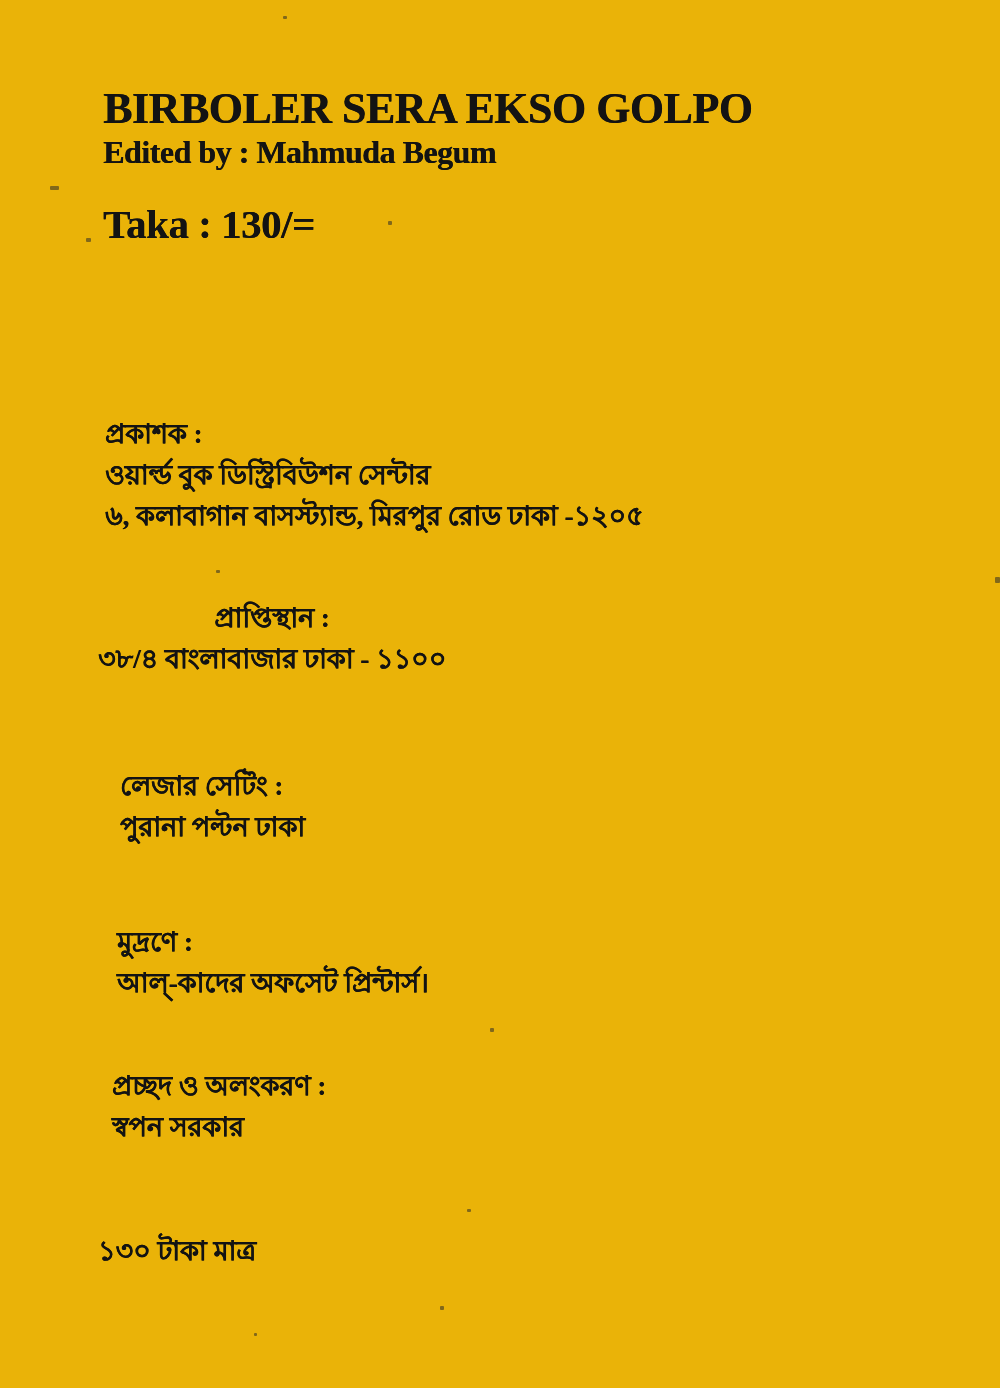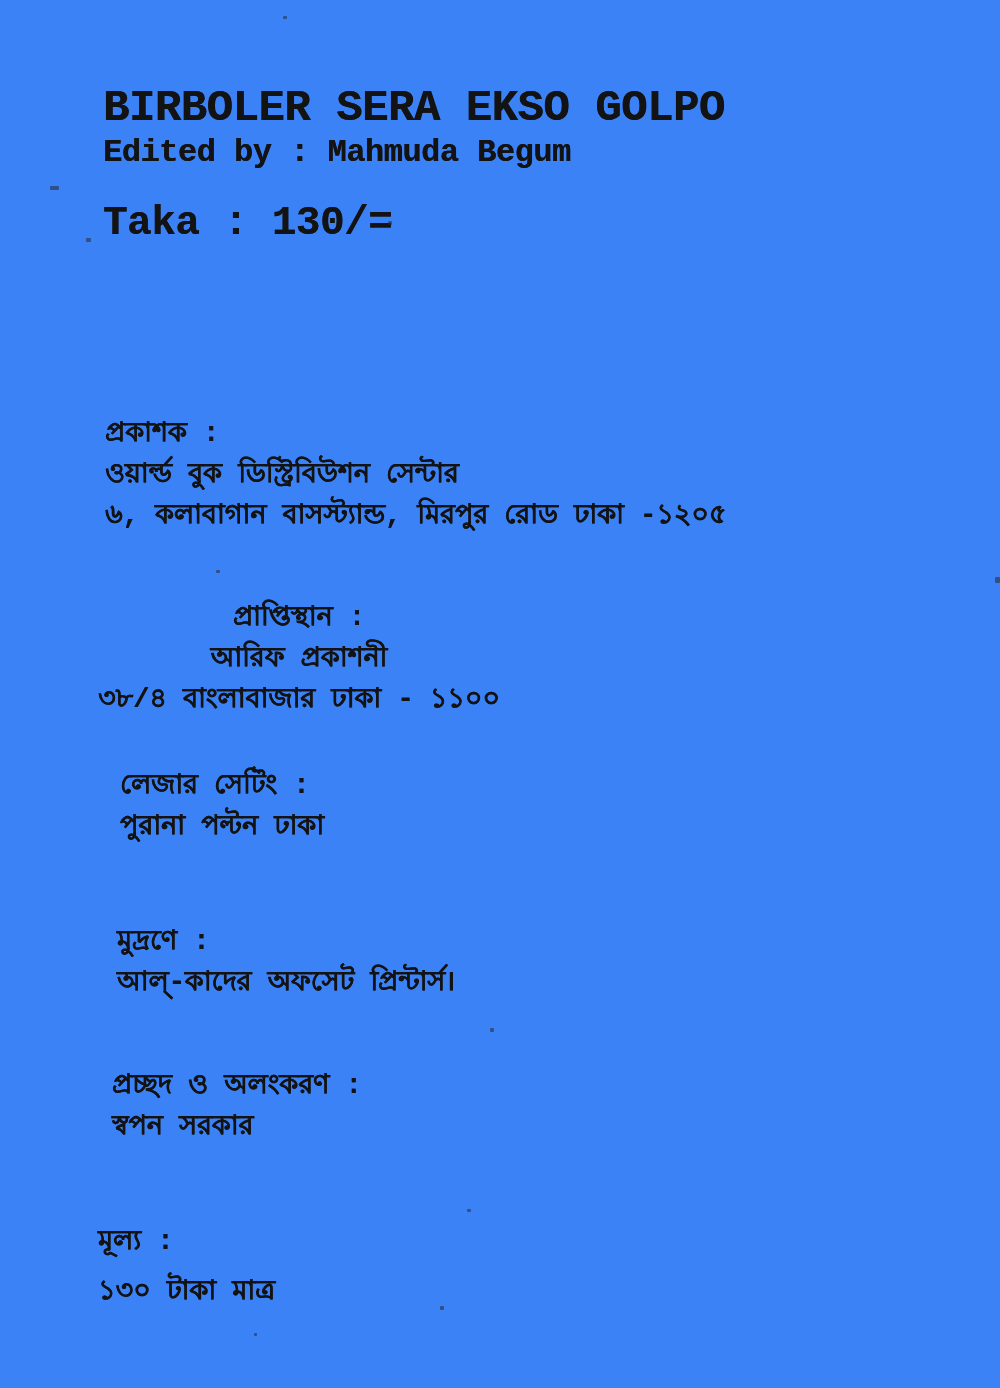--- a/index.html
+++ b/index.html
@@ -5,23 +5,23 @@
   html, body {
     margin: 0;
     padding: 0;
     background: #e8e8e8;
   }
   .page {
     position: relative;
     width: 1000px;
     height: 1388px;
     margin: 0 auto;
-    background: #3b82f6;
+    background: #eab308;
     overflow: hidden;
-    font-family: Liberation Mono, monospace;
+    font-family: Liberation Serif, serif;
     color: #131313;
   }
   
   .eng-line {
     position: absolute;
     left: 103px;
     white-space: nowrap;
     font-weight: 700;
     letter-spacing: -0.5px;
     
@@ -69,41 +69,39 @@
 
 
   <section class="sec s2">
     <div class="label">প্রকাশক :</div>
     <div class="line">ওয়ার্ল্ড বুক ডিস্ট্রিবিউশন সেন্টার</div>
     <div class="line">৬, কলাবাগান বাসস্ট্যান্ড, মিরপুর রোড ঢাকা -১২০৫</div>
   </section>
 
   <section class="sec s3">
     <div class="label">প্রাপ্তিস্থান :</div>
-    <div class="line">আরিফ প্রকাশনী</div>
     <div class="line">৩৮/৪ বাংলাবাজার ঢাকা - ১১০০</div>
   </section>
 
   <section class="sec s4">
     <div class="label">লেজার সেটিং :</div>
     <div class="line">পুরানা পল্টন ঢাকা</div>
   </section>
 
   <section class="sec s6">
     <div class="label">প্রচ্ছদ ও অলংকরণ :</div>
     <div class="line">স্বপন সরকার</div>
   </section>
 
   <section class="sec s5">
     <div class="label">মুদ্রণে :</div>
     <div class="line">আল্-কাদের অফসেট প্রিন্টার্স।</div>
   </section>
 
   <section class="sec s7">
-    <div class="label">মূল্য :</div>
     <div class="line">১৩০ টাকা মাত্র</div>
   </section>
 
   <div class="speck" style="left:283px; top:16px;  width:4px; height:3px;"></div>
   <div class="speck" style="left:50px;  top:186px; width:9px; height:4px;"></div>
   <div class="speck" style="left:86px;  top:238px; width:5px; height:4px;"></div>
   <div class="speck" style="left:388px; top:221px; width:4px; height:4px;"></div>
   <div class="speck" style="left:216px; top:570px; width:4px; height:3px;"></div>
   <div class="speck" style="left:995px; top:577px; width:5px; height:6px;"></div>
   <div class="speck" style="left:490px; top:1028px; width:4px; height:4px;"></div>

